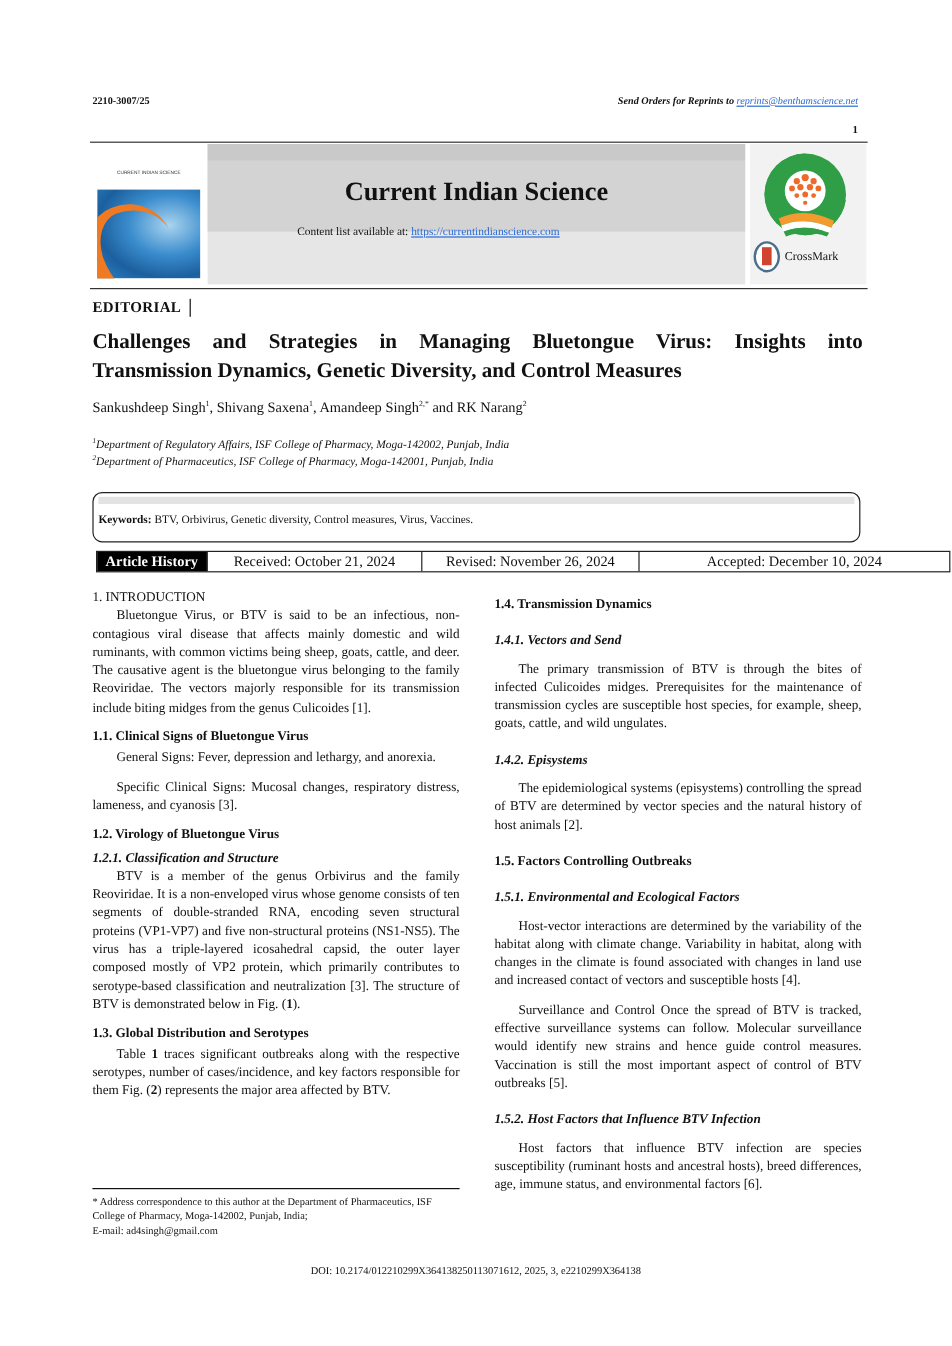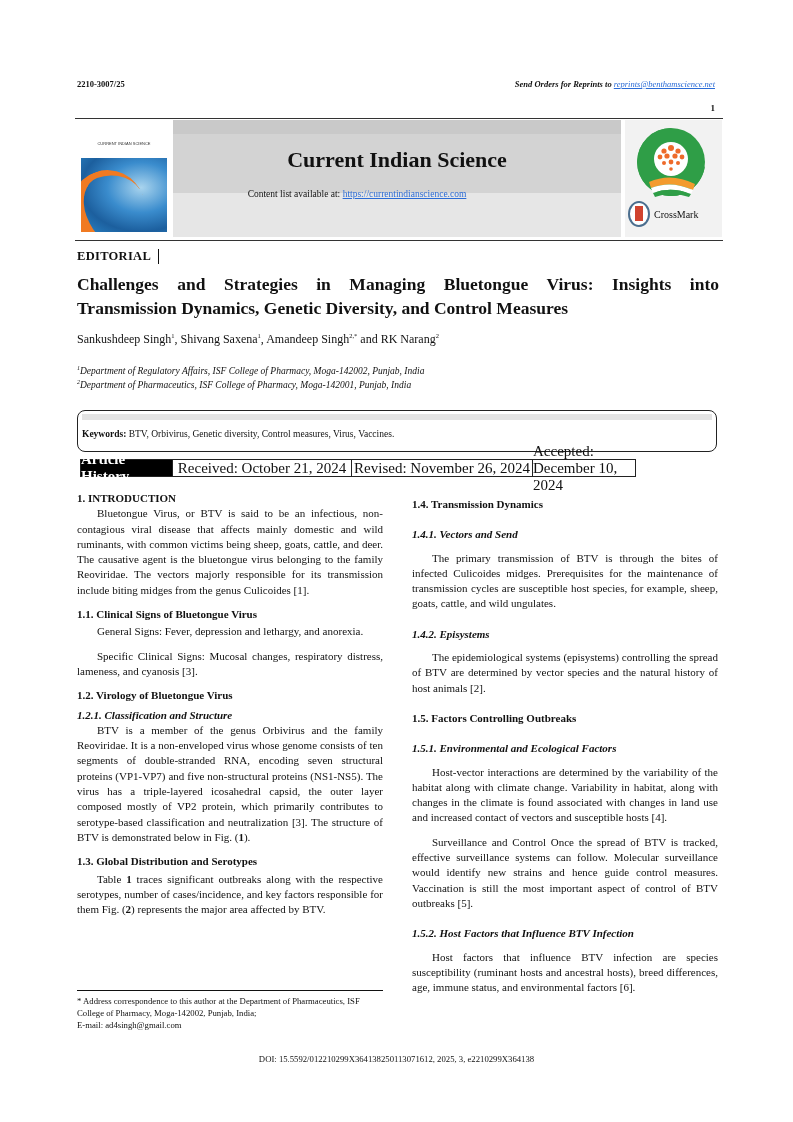--- a/index.html
+++ b/index.html
@@ -32,27 +32,27 @@
     .editorial { left:77px; top:249px; font-size:12.5px; font-weight:bold; letter-spacing:0.3px; padding-right:7px; border-right:1px solid #111; line-height:15px; }
     .title { left:77px; top:272px; width:642px; font-size:17.5px; font-weight:bold; line-height:24px; text-align:justify; }
     .title .l1 { display:block; text-align-last:justify; }
     .authors { left:77px; top:332px; font-size:12px; }
     .authors sup { font-size:6.5px; }
     .affil { left:77px; font-size:9.5px; font-style:italic; }
     .affil sup { font-size:6px; }
     .kw-box { left:77px; top:410px; width:640px; height:42px; border:1.2px solid #222; border-radius:8px; box-sizing:border-box; overflow:hidden; }
     .kw-bar { position:absolute; left:4px; top:3px; right:4px; height:6px; background:#e3e3e3; }
     .kw-text { position:absolute; left:4px; top:18px; font-size:9.5px; }
-    .hist { left:80px; top:459px; width:556px; height:18px; display:flex; border:1px solid #222; box-sizing:border-box; font-size:15px; }
+    .hist { left:80px; top:459px; width:712px; height:18px; display:flex; border:1px solid #222; box-sizing:border-box; font-size:12px; }
     .hist div { display:flex; align-items:center; justify-content:center; border-right:1px solid #222; }
     .hist div:last-child { border-right:none; }
     .hist .label { background:#000; color:#fff; font-weight:bold; width:91px; }
     .col { font-size:11px; line-height:15.3px; text-align:justify; }
     .col p { margin:0; text-indent:20px; }
-    .h1 { font-weight:bold; font-size:11px; }
+    .h1 { font-weight:normal; font-size:11px; }
     .h2 { font-weight:bold; font-size:11px; }
     .h3 { font-weight:bold; font-style:italic; font-size:11px; }
     .footnote { left:77px; top:995px; width:306px; font-size:8.7px; line-height:12px; }
     .fn-rule { left:77px; top:990px; width:306px; border-top:1px solid #111; }
     .doi { left:0; width:793px; top:1054px; text-align:center; font-size:8.7px; }
   </style>
 </head>
 <body>
 
 <div class="abs top-left">2210-3007/25</div>
@@ -162,13 +162,13 @@
   <div class="h3" style="margin-top:15px;">1.5.2. Host Factors that Influence BTV Infection</div>
   <p style="margin-top:8px;">Host factors that influence BTV infection are species susceptibility (ruminant hosts and ancestral hosts), breed differences, age, immune status, and environmental factors [6].</p>
 </div>
 
 <div class="abs fn-rule"></div>
 <div class="abs footnote">
   <div>* Address correspondence to this author at the Department of Pharmaceutics, ISF College of Pharmacy, Moga-142002, Punjab, India;</div>
   <div>E-mail: ad4singh@gmail.com</div>
 </div>
 
-<div class="abs doi">DOI: 15.5592/012210299X364138250113071612, 2025, 3, e2210299X364138</div>
+<div class="abs doi">DOI: 10.2174/012210299X364138250113071612, 2025, 3, e2210299X364138</div>
 
 </body></html>

